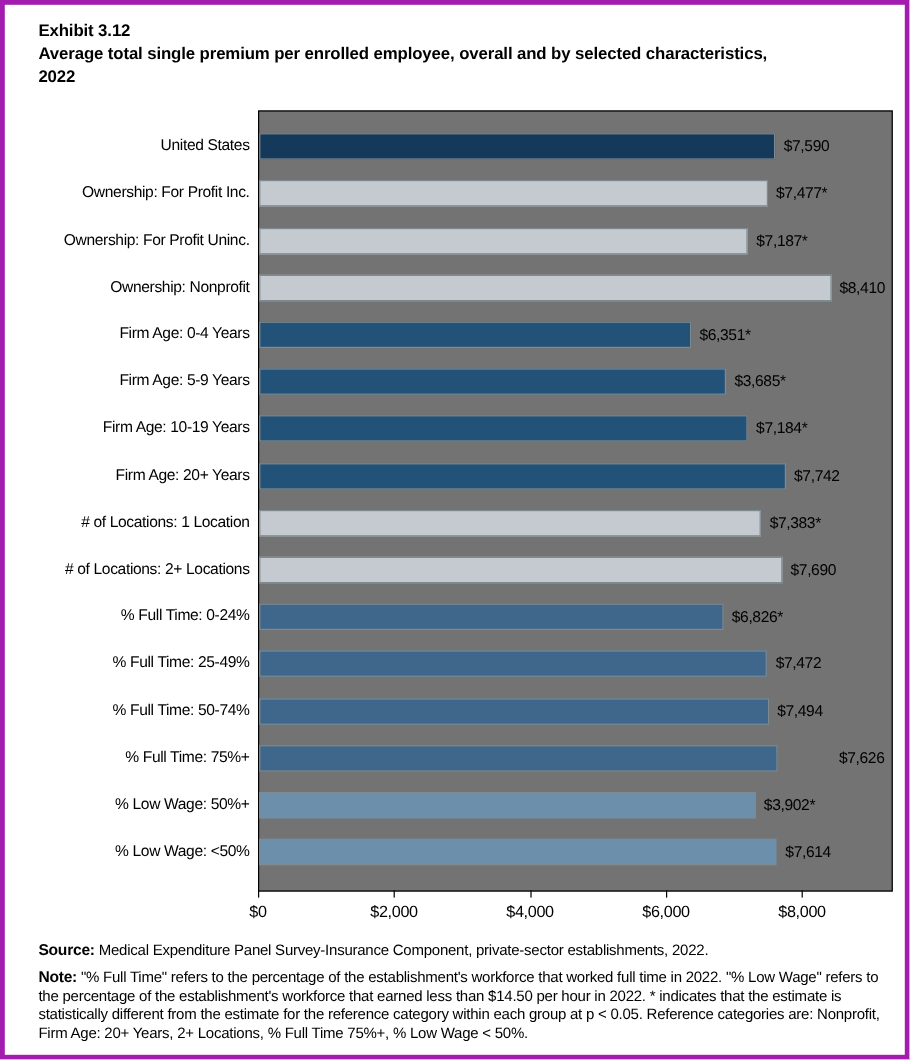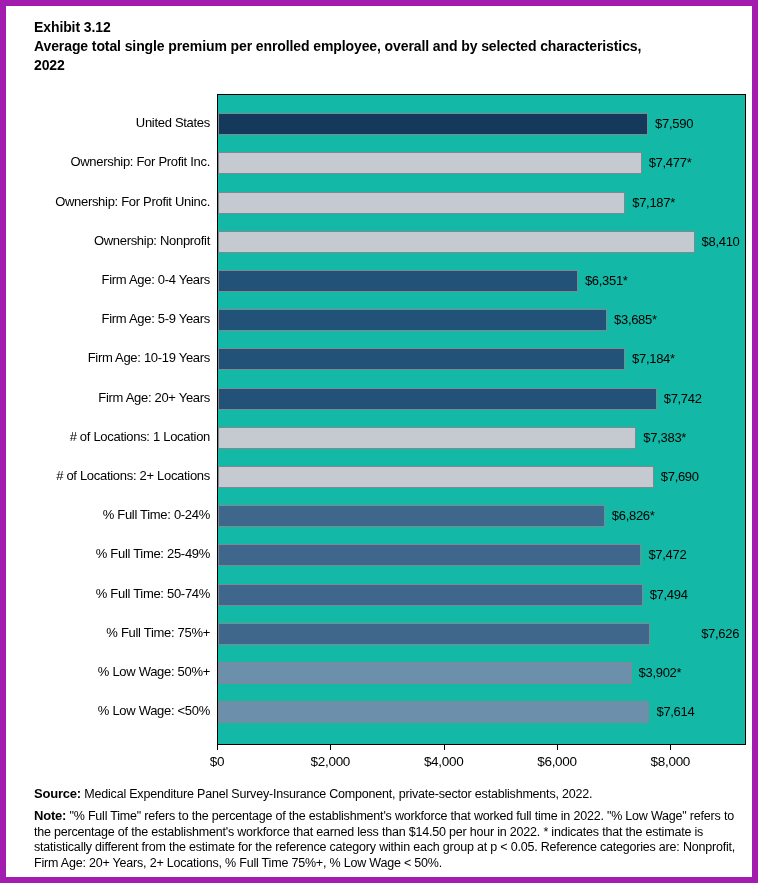--- a/index.html
+++ b/index.html
@@ -1,38 +1,38 @@
 <!DOCTYPE html>
 <html><head>
 <meta charset="utf-8">
 <style>
   html,body { margin:0; padding:0; background:#fff; }
   #page {
     position:relative;
     width:758px; height:883px;
     box-sizing:border-box;
-    border:6px solid #a21caf;
+    border:4px solid #a21caf;
     background:#fff;
     font-family:"Liberation Sans", sans-serif;
     color:#000;
     overflow:hidden;
   }
   .hdr {
     position:absolute; left:28px; top:12px; width:640px;
     font-weight:bold; font-size:14px; line-height:19px;
     letter-spacing:-0.1px;
   }
   .hdr .title { max-width:612px; }
   
   .plot {
     position:absolute; left:211px; top:88px;
     width:527px; height:649px;
     border:1px solid #000;
     box-sizing:content-box;
-    background:#14b8a6;
+    background:#737373;
   }
   .bar {
     position:absolute; left:0; height:22px;
     box-sizing:border-box;
     border:1px solid #7E8A92;
   }
   .val-label {
     position:absolute; height:22px; line-height:22px;
     font-size:13px; letter-spacing:-0.3px; white-space:nowrap;
   }

